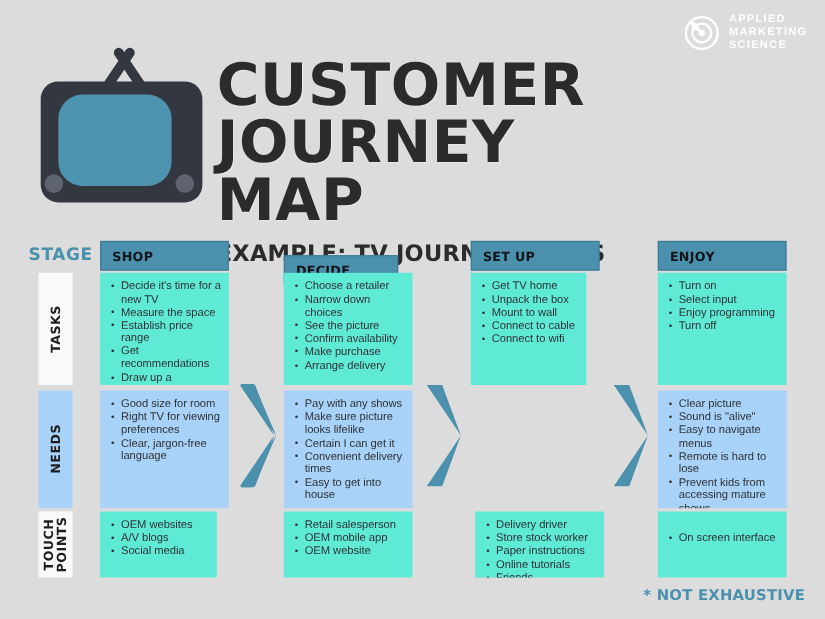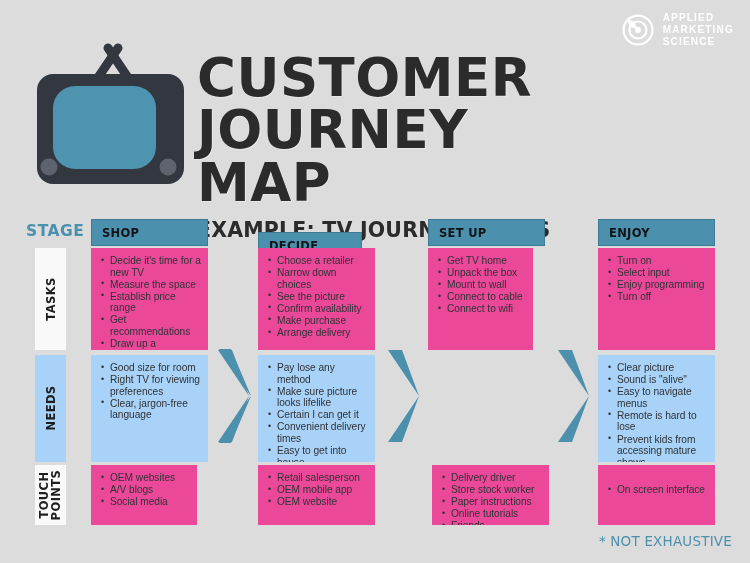--- a/index.html
+++ b/index.html
@@ -132,21 +132,21 @@
     font-family: "DejaVu Sans", sans-serif;
   }
 
   
   .cell {
     position: absolute;
     box-sizing: border-box;
     padding: 7px 6px 6px 8px;
     overflow: hidden;
   }
-  .cell.white { background: #ec4899; }
+  .cell.white { background: #5eead4; }
   .cell.blue  { background: #a8d2f7; }
   .cell ul {
     margin: 0;
     padding: 0 0 0 11px;
     list-style: none;
   }
   .cell li {
     position: relative;
     font-size: 10.2px;
     line-height: 11.6px;
@@ -165,21 +165,21 @@
 
   
   .chevron { position: absolute; }
 
   
   #footnote {
     position: absolute;
     right: 18px;
     bottom: 14px;
     color: #4b90ad;
-    font-weight: 400;
+    font-weight: 700;
     font-size: 13.5px;
     letter-spacing: 0.2px;
     font-family: "DejaVu Sans", sans-serif;
     margin-top: 24px;
   }
 </style>
 </head>
 <body>
 
 <div id="logo">
@@ -268,21 +268,21 @@
       <li>Choose a retailer</li>
       <li>Narrow down choices</li>
       <li>See the picture</li>
       <li>Confirm availability</li>
       <li>Make purchase</li>
       <li>Arrange delivery</li>
     </ul>
   </div>
   <div class="cell blue" style="left:258px; top:136px; width:117px; height:107px;">
     <ul>
-      <li>Pay lose any method</li>
+      <li>Pay with any shows</li>
       <li>Make sure picture looks lifelike</li>
       <li>Certain I can get it</li>
       <li>Convenient delivery times</li>
       <li>Easy to get into house</li>
     </ul>
   </div>
   <div class="cell white" style="left:258px; top:246px; width:117px; height:60px;">
     <ul>
       <li>Retail salesperson</li>
       <li>OEM mobile app</li>

